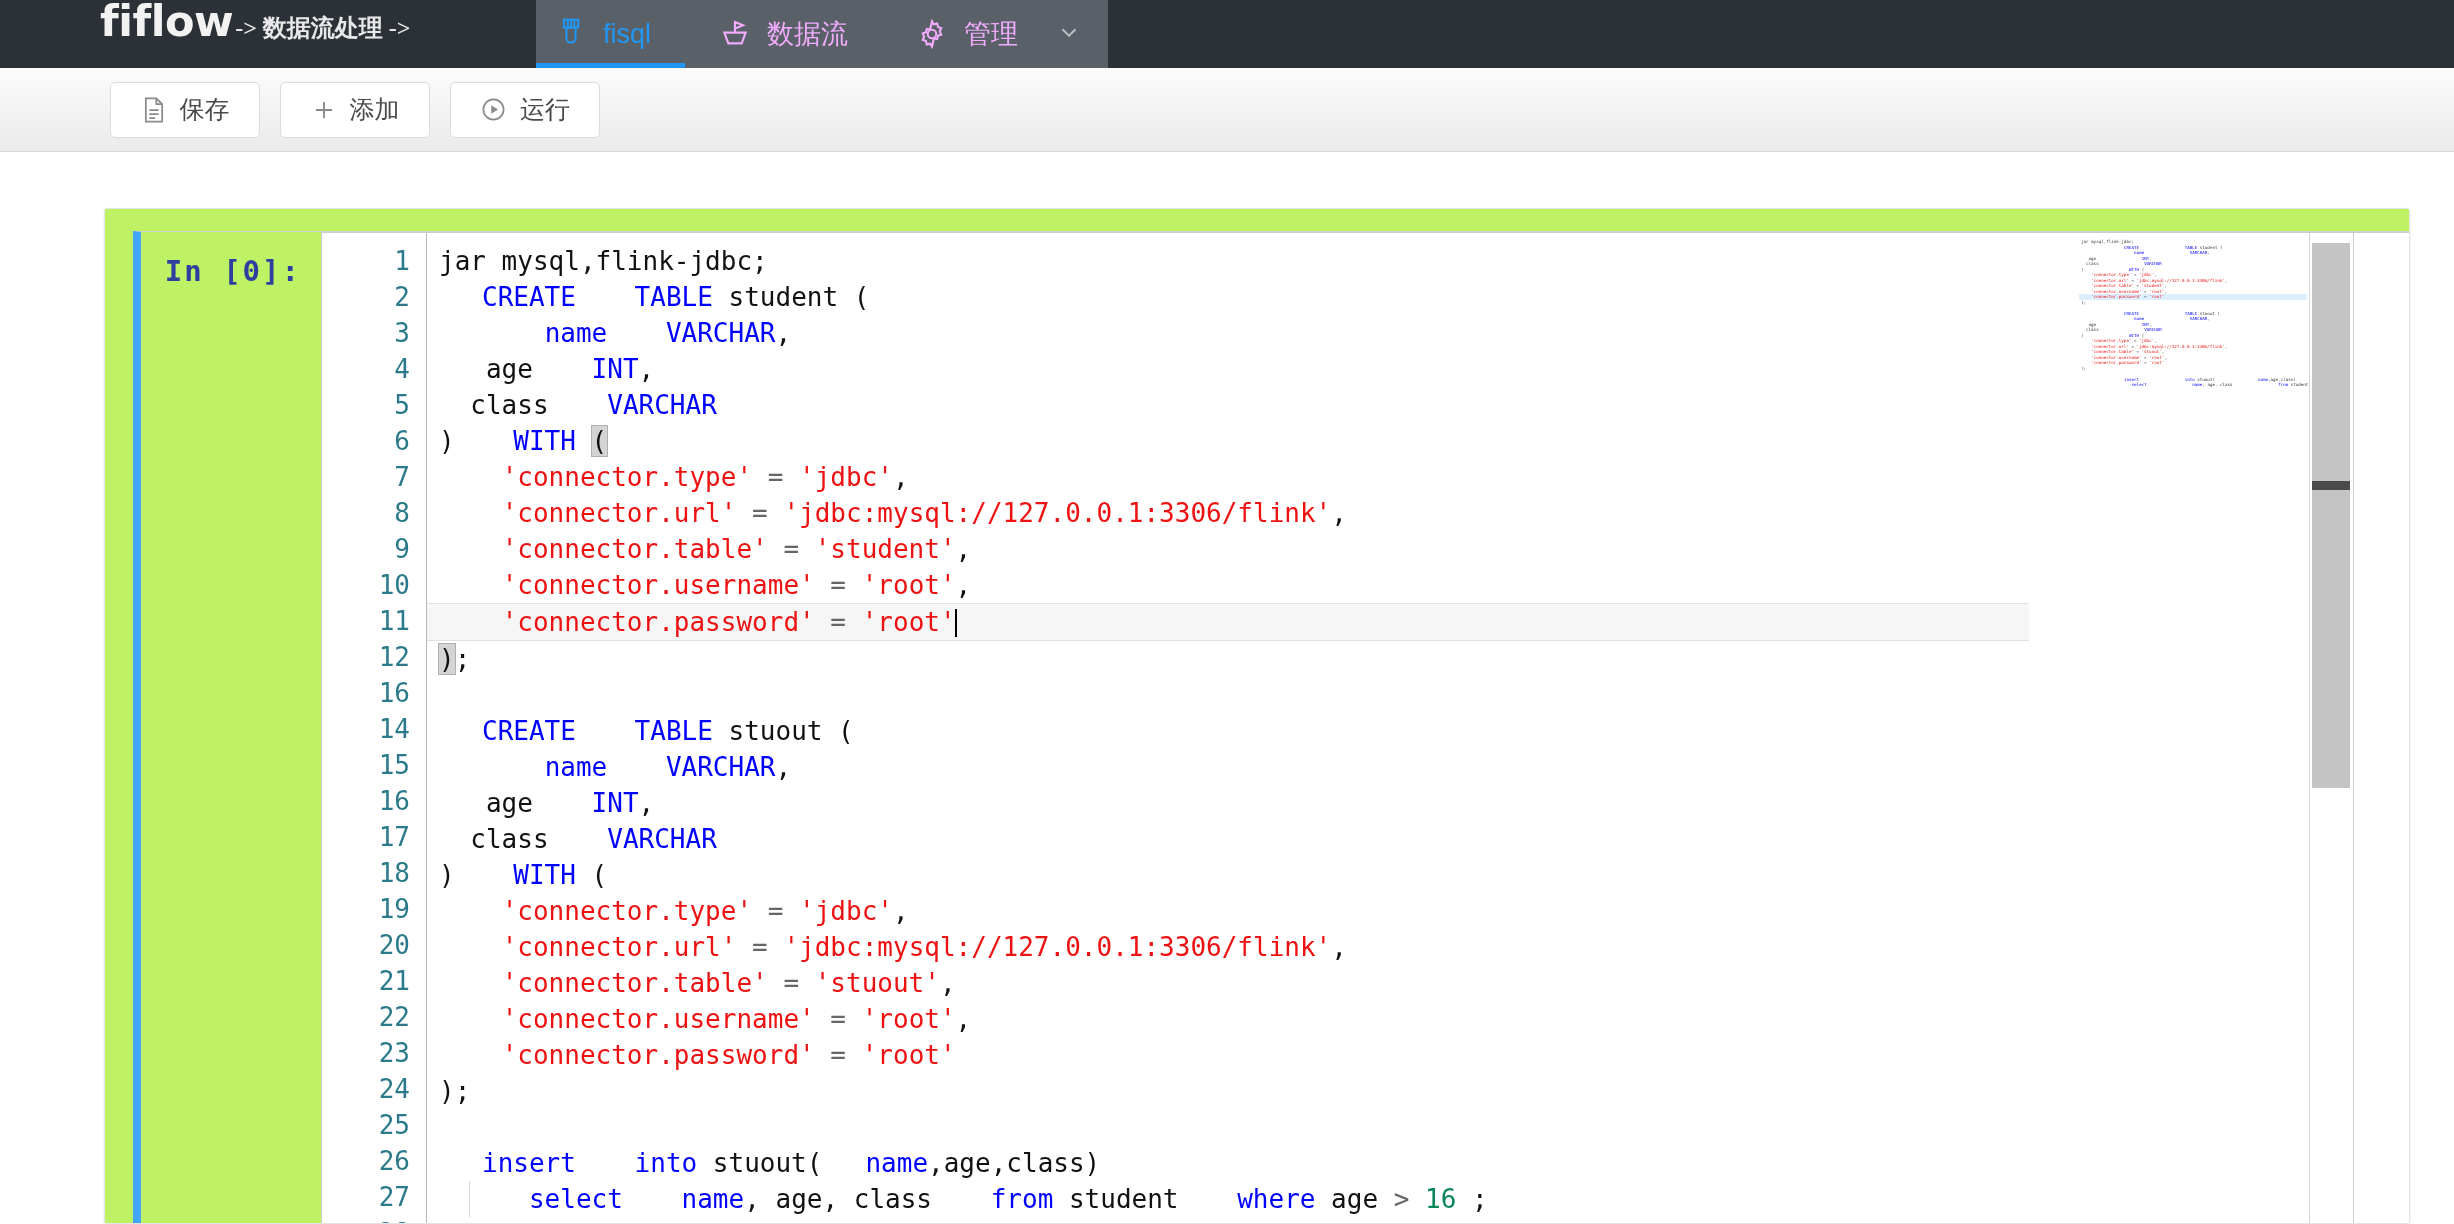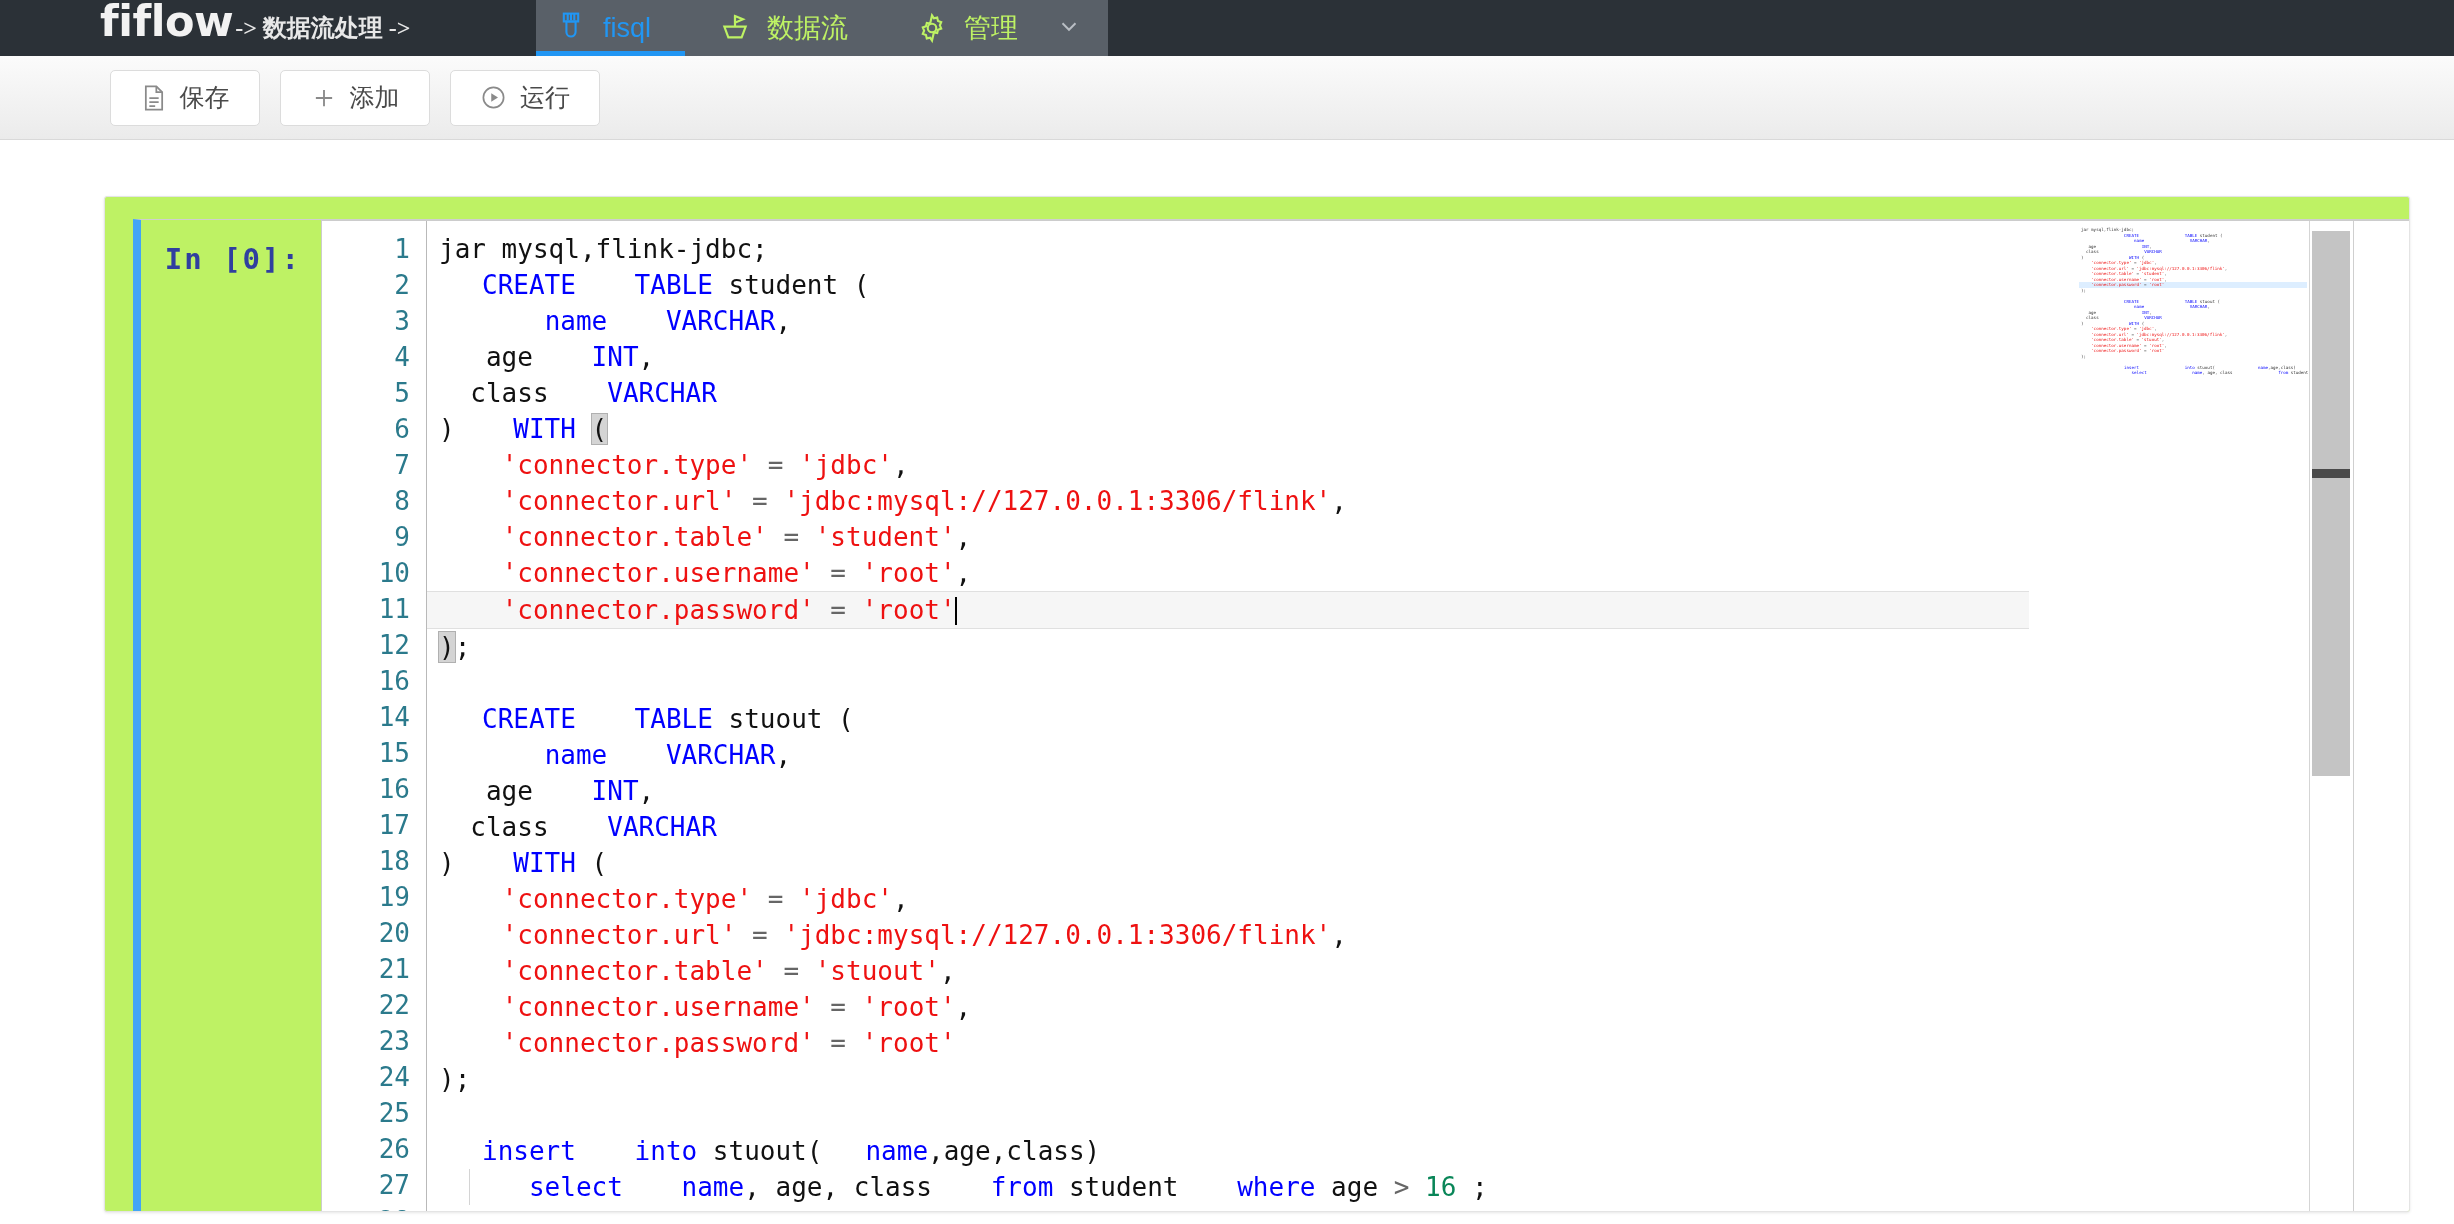--- a/index.html
+++ b/index.html
@@ -5,21 +5,21 @@
   * { box-sizing: border-box; margin: 0; padding: 0; }
   html, body {
     width: 2454px; height: 1224px;
     background: #ffffff;
     font-family: "Liberation Sans", sans-serif;
     overflow: hidden;
   }
 
   
   .navbar {
-    height: 56px;
+    height: 68px;
     background: #2b3137;
     display: flex;
     align-items: stretch;
     position: relative;
   }
   .brand {
     display: flex;
     align-items: baseline;
     padding-left: 100px;
     padding-right: 30px;
@@ -40,21 +40,21 @@
     margin-left: 2px;
     line-height: 1;
     font-family: Liberation Serif, serif;
   }
   .nav-tabs { display: flex; align-items: stretch; background: #596068; }
   .nav-tab {
     display: flex;
     align-items: center;
     gap: 16px;
     padding: 0 34px;
-    color: #bef264;
+    color: #f0abfc;
     font-size: 27px;
     cursor: pointer;
     position: relative;
   }
   .nav-tab.active { color: #2196f3; padding-left: 19px; }
   .nav-tab.active::after {
     content: "";
     position: absolute;
     left: 0; right: 0; bottom: 0;
     height: 5px;

